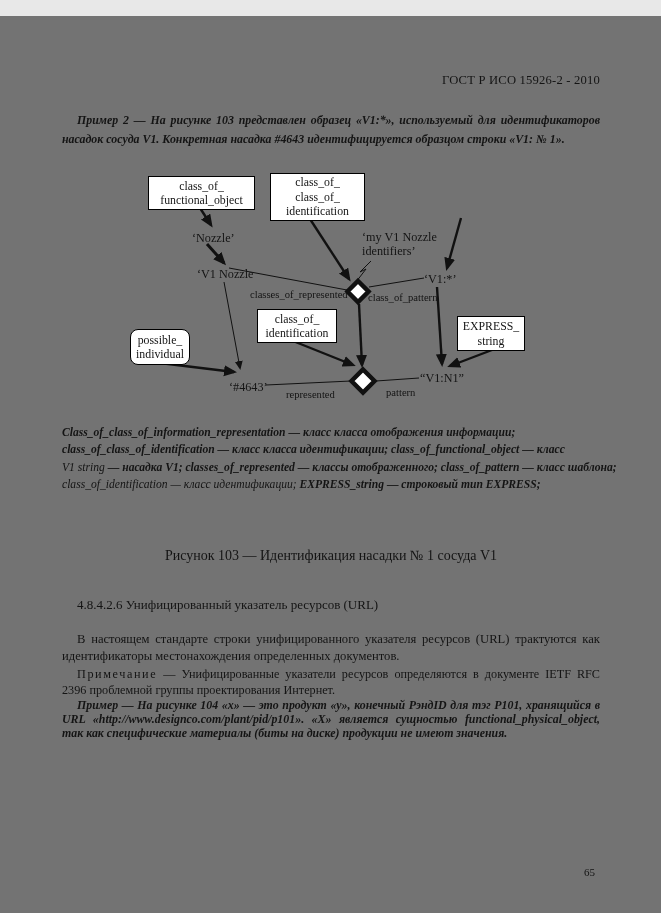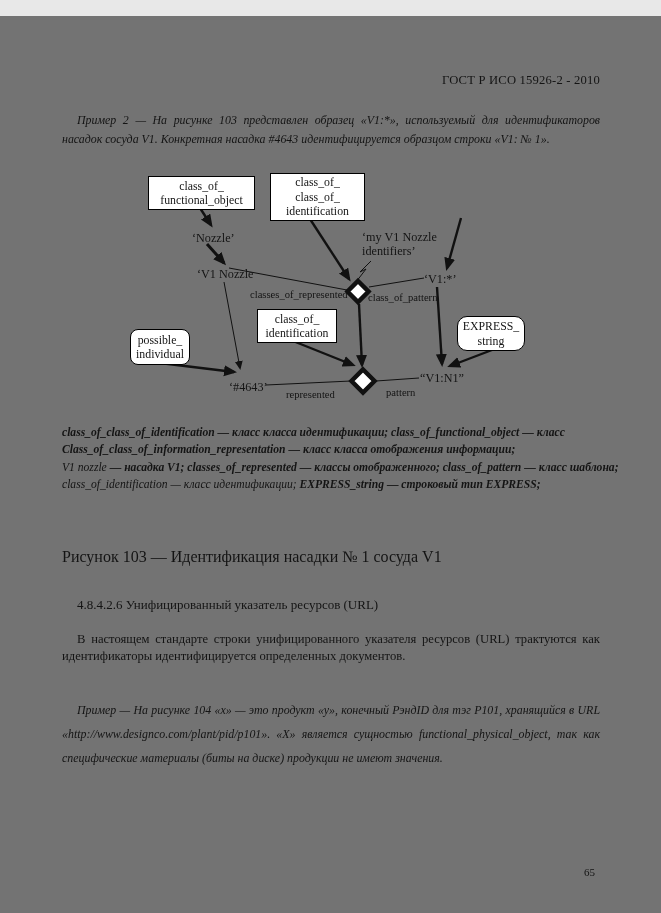--- a/index.html
+++ b/index.html
@@ -5,30 +5,30 @@
   html,body{margin:0;padding:0;background:#e8e8e8;}
   .page{
     position:relative;width:661px;height:913px;background:#737373;
     font-family:"Liberation Serif","DejaVu Serif",serif;color:#141414;
     overflow:hidden;margin:16px auto;
   }
   .abs{position:absolute;}
   .hdr{top:57px;left:62px;width:538px;text-align:right;font-size:12.6px;letter-spacing:.2px;}
   .par{position:absolute;left:62px;width:538px;text-align:justify;}
   .ind{text-indent:15px;}
-  .bi{font-style:italic;font-weight:400;}
+  .bi{font-style:italic;font-weight:700;}
   .ex-top{top:95px;font-size:11.9px;line-height:19px;}
   .body-par{top:615px;font-size:12.6px;line-height:16.5px;}
   .note-par{top:650px;font-size:12.2px;line-height:16px;}
   .note-word{letter-spacing:1.6px;}
-  .ex-bot{top:682px;font-size:11.9px;line-height:24px;}
+  .ex-bot{top:682px;font-size:11.9px;line-height:14px;}
   .legend{top:408px;left:62px;width:560px;font-size:11.6px;line-height:17.4px;font-style:italic;}
   .legend p{margin:0;white-space:nowrap;}
   .legend .b{font-weight:700;}
-  .caption{top:532px;left:62px;width:538px;text-align:left;font-size:16px;white-space:nowrap;}
+  .caption{top:532px;left:62px;width:538px;text-align:center;font-size:14px;white-space:nowrap;}
   .heading{top:581px;left:62px;width:538px;font-size:13px;text-indent:15px;white-space:nowrap;}
   .pagenum{top:850px;left:584px;font-size:11px;}
   
   .dg-svg{position:absolute;left:0;top:0;width:661px;height:913px;pointer-events:none;z-index:1;}
   .box{
     position:absolute;z-index:2;background:#fff;border:1.5px solid #000;
     display:flex;align-items:center;justify-content:center;text-align:center;
     white-space:pre-line;font-size:11.8px;line-height:1.22;
   }
   .lbl{position:absolute;z-index:2;font-size:12.2px;white-space:pre-line;line-height:14px;}
@@ -78,48 +78,49 @@
     <polygon class="diamond" stroke-width="4.5" points="363,353.5 374.5,365 363,376.5 351.5,365"></polygon>
   </svg>
 
   <div class="box" style="left:148px;top:160px;width:105px;height:32px;">class_of_
 functional_object</div>
   <div class="box" style="left:270px;top:157px;width:93px;height:46px;">class_of_
 class_of_
 identification</div>
   <div class="box" style="left:257px;top:293px;width:78px;height:32px;">class_of_
 identification</div>
-  <div class="box" style="left:457px;top:300px;width:66px;height:33px;border-radius:10px;">EXPRESS_
+  <div class="box" style="left:457px;top:300px;width:66px;height:33px;">EXPRESS_
 string</div>
   <div class="box" style="left:130px;top:313px;width:58px;height:34px;border-radius:8px;">possible_
 individual</div>
 
   <div class="lbl" style="left:192px;top:215px;">‘Nozzle’</div>
   <div class="lbl" style="left:362px;top:214px;">‘my V1 Nozzle
 identifiers’</div>
   <div class="lbl" style="left:197px;top:251px;">‘V1 Nozzle</div>
   <div class="lbl" style="left:424px;top:256px;">‘V1:*’</div>
   <div class="lbl-sm" style="left:250px;top:273px;">classes_of_represented</div>
   <div class="lbl-sm" style="left:368px;top:276px;">class_of_pattern</div>
   <div class="lbl" style="left:229px;top:364px;">‘#4643’</div>
   <div class="lbl-sm" style="left:286px;top:373px;">represented</div>
   <div class="lbl-sm" style="left:386px;top:371px;">pattern</div>
   <div class="lbl" style="left:420px;top:355px;">“V1:N1”</div>
 
   <div class="abs legend">
+    <p><span class="b">Class_of_class_of_information_representation — класс класса отображения информации;</span></p>
     <p><span class="b">class_of_class_of_identification — класс класса идентификации; class_of_functional_object — класс</span></p>
-    <p><span class="b">Class_of_class_of_information_representation — класс класса отображения информации;</span></p>
-    <p><span>V1 nozzle </span><span class="b">— насадка V1; classes_of_represented — классы отображенного; class_of_pattern — класс шаблона;</span></p>
+    <p><span>V1 string </span><span class="b">— насадка V1; classes_of_represented — классы отображенного; class_of_pattern — класс шаблона;</span></p>
     <p><span>class_of_identification — класс идентификации; </span><span class="b">EXPRESS_string — строковый тип EXPRESS;</span></p>
   </div>
 
   <div class="abs caption">Рисунок 103 — Идентификация насадки № 1 сосуда V1</div>
 
   <div class="abs heading">4.8.4.2.6 Унифицированный указатель ресурсов (URL)</div>
 
-  <div class="par ind body-par">В настоящем стандарте строки унифицированного указателя ресурсов (URL) трактуются как идентификаторы идентифицируется определенных документов.</div>
+  <div class="par ind body-par">В настоящем стандарте строки унифицированного указателя ресурсов (URL) трактуются как идентификаторы местонахождения определенных документов.</div>
 
+  <div class="par ind note-par"><span class="note-word">Примечание</span><span> — Унифицированные указатели ресурсов определяются в документе IETF RFC 2396 проблемной группы проектирования Интернет.</span></div>
 
   <div class="par ind bi ex-bot">Пример — На рисунке 104 «х» — это продукт «у», конечный РэндID для тэг Р101, хранящийся в URL «http://www.designco.com/plant/pid/p101». «Х» является сущностью functional_physical_object, так как специфические материалы (биты на диске) продукции не имеют значения.</div>
 
   <div class="abs pagenum">65</div>
 
 </div>
 
 </body></html>

